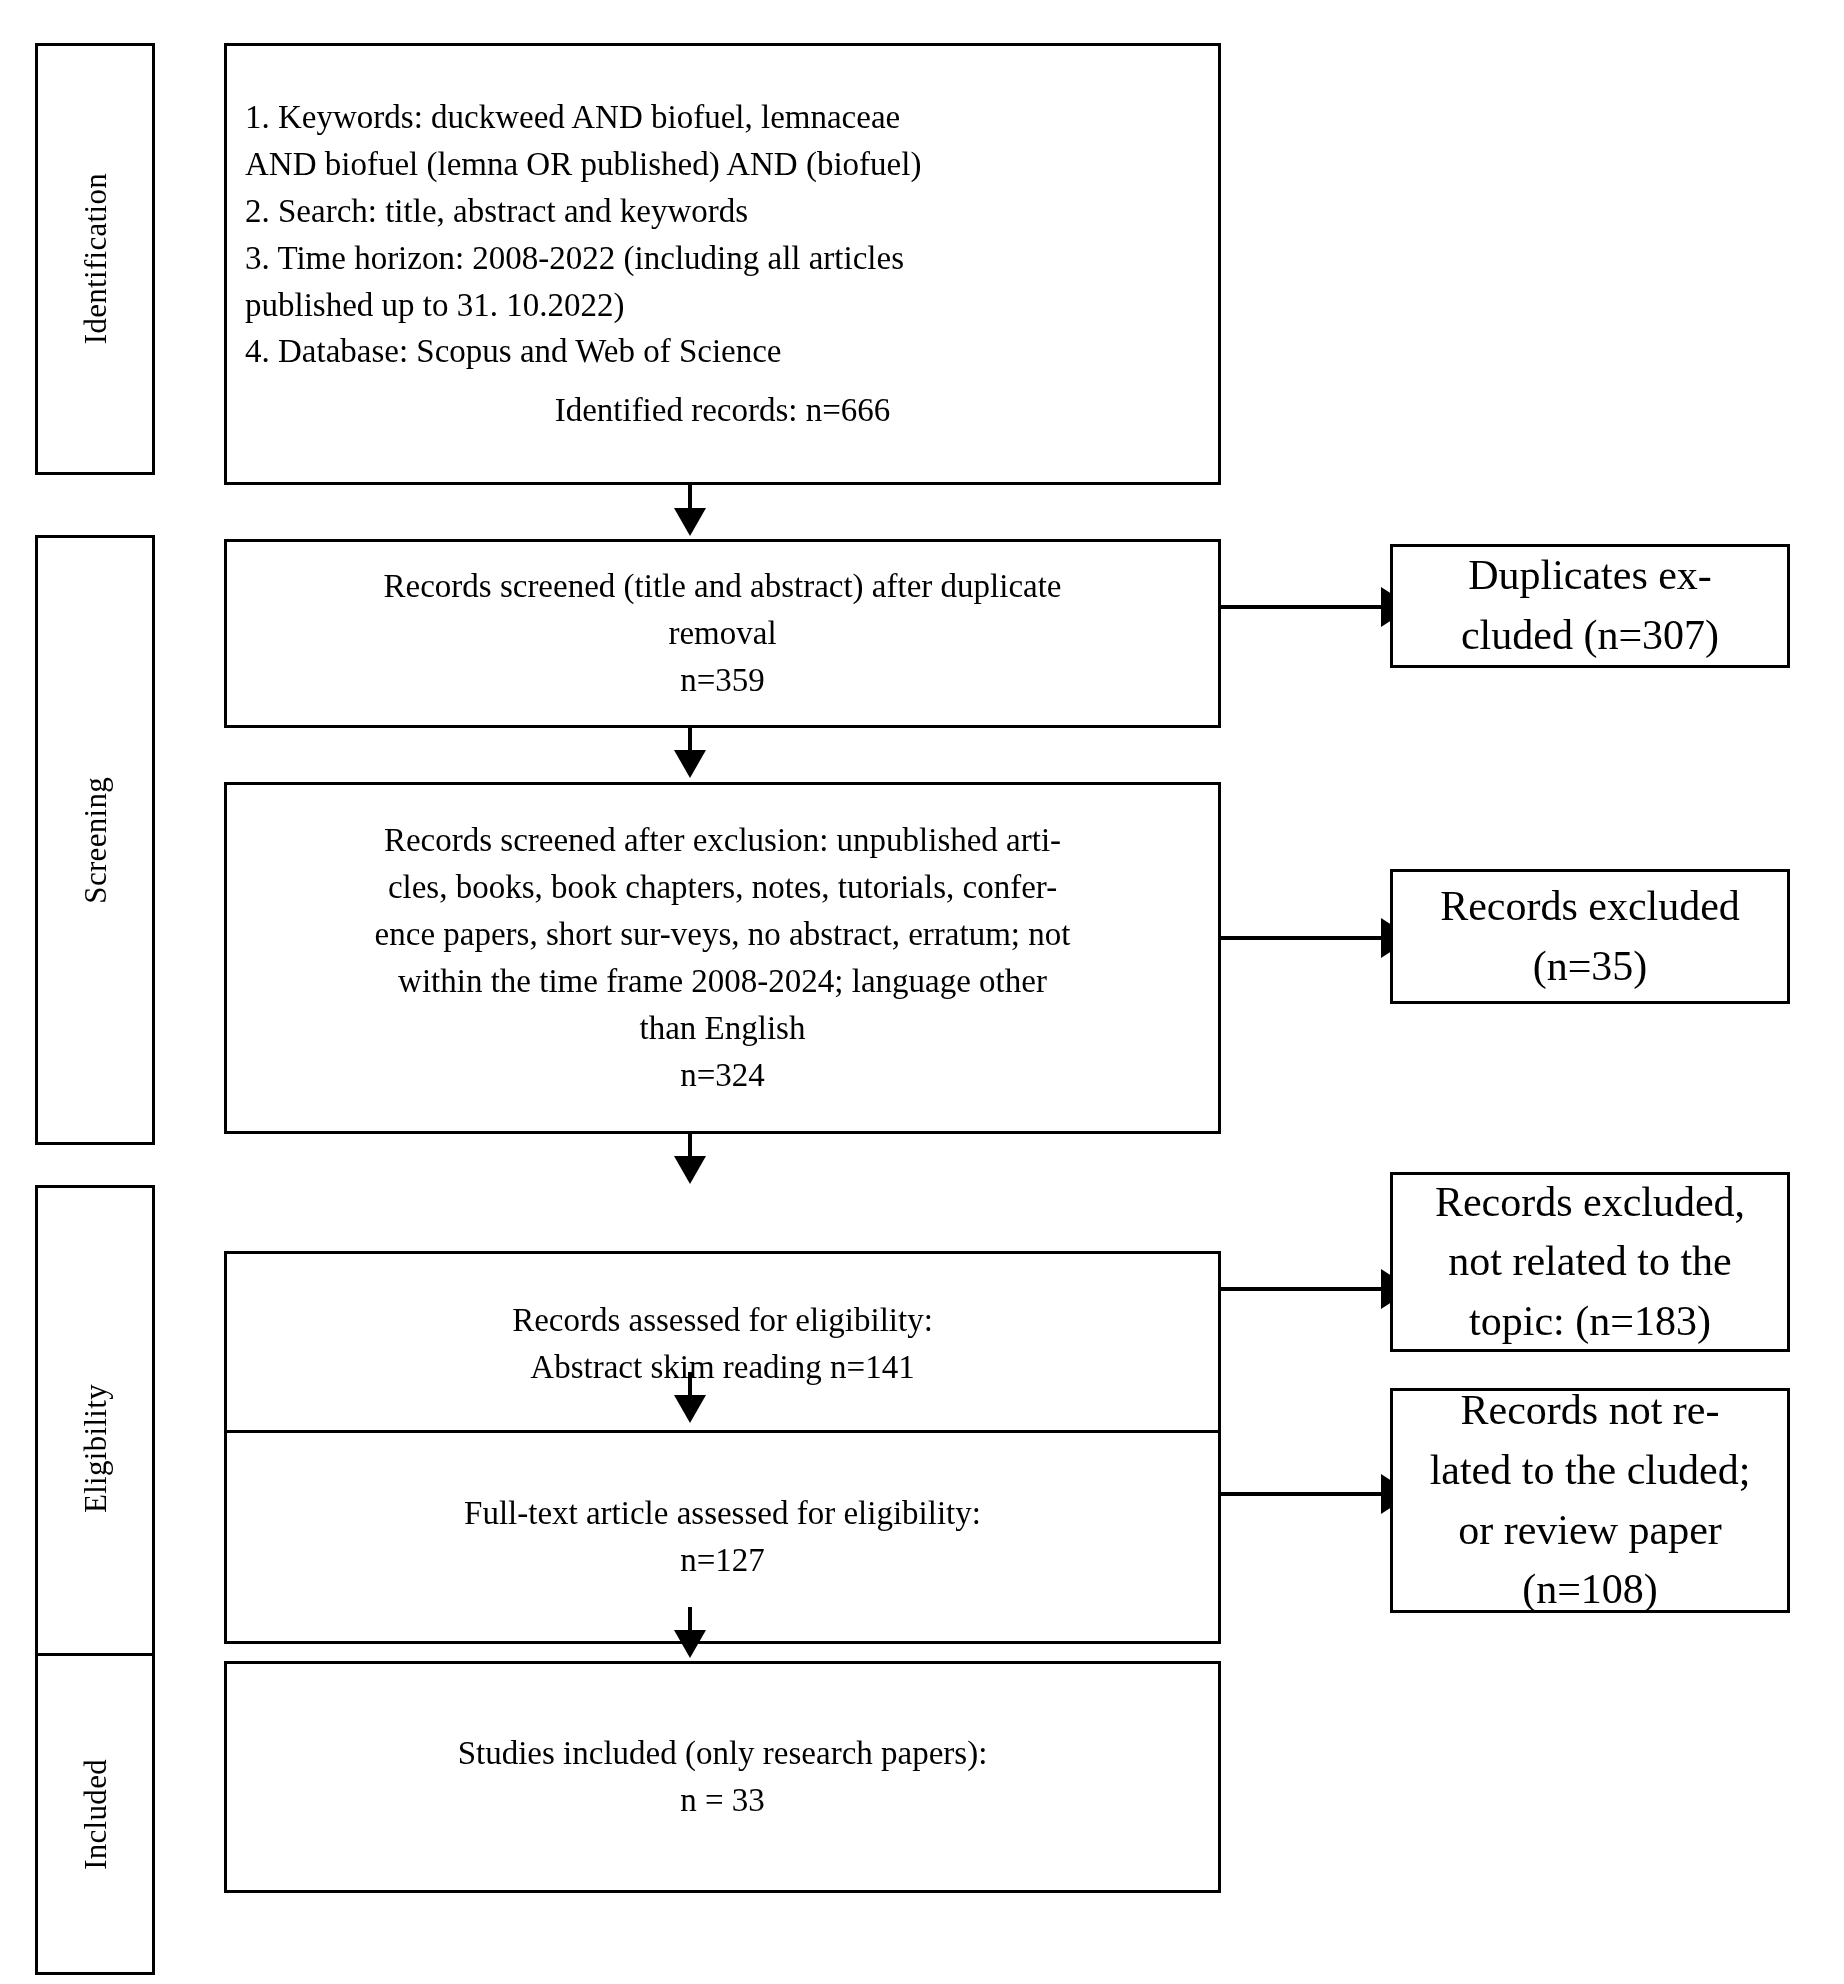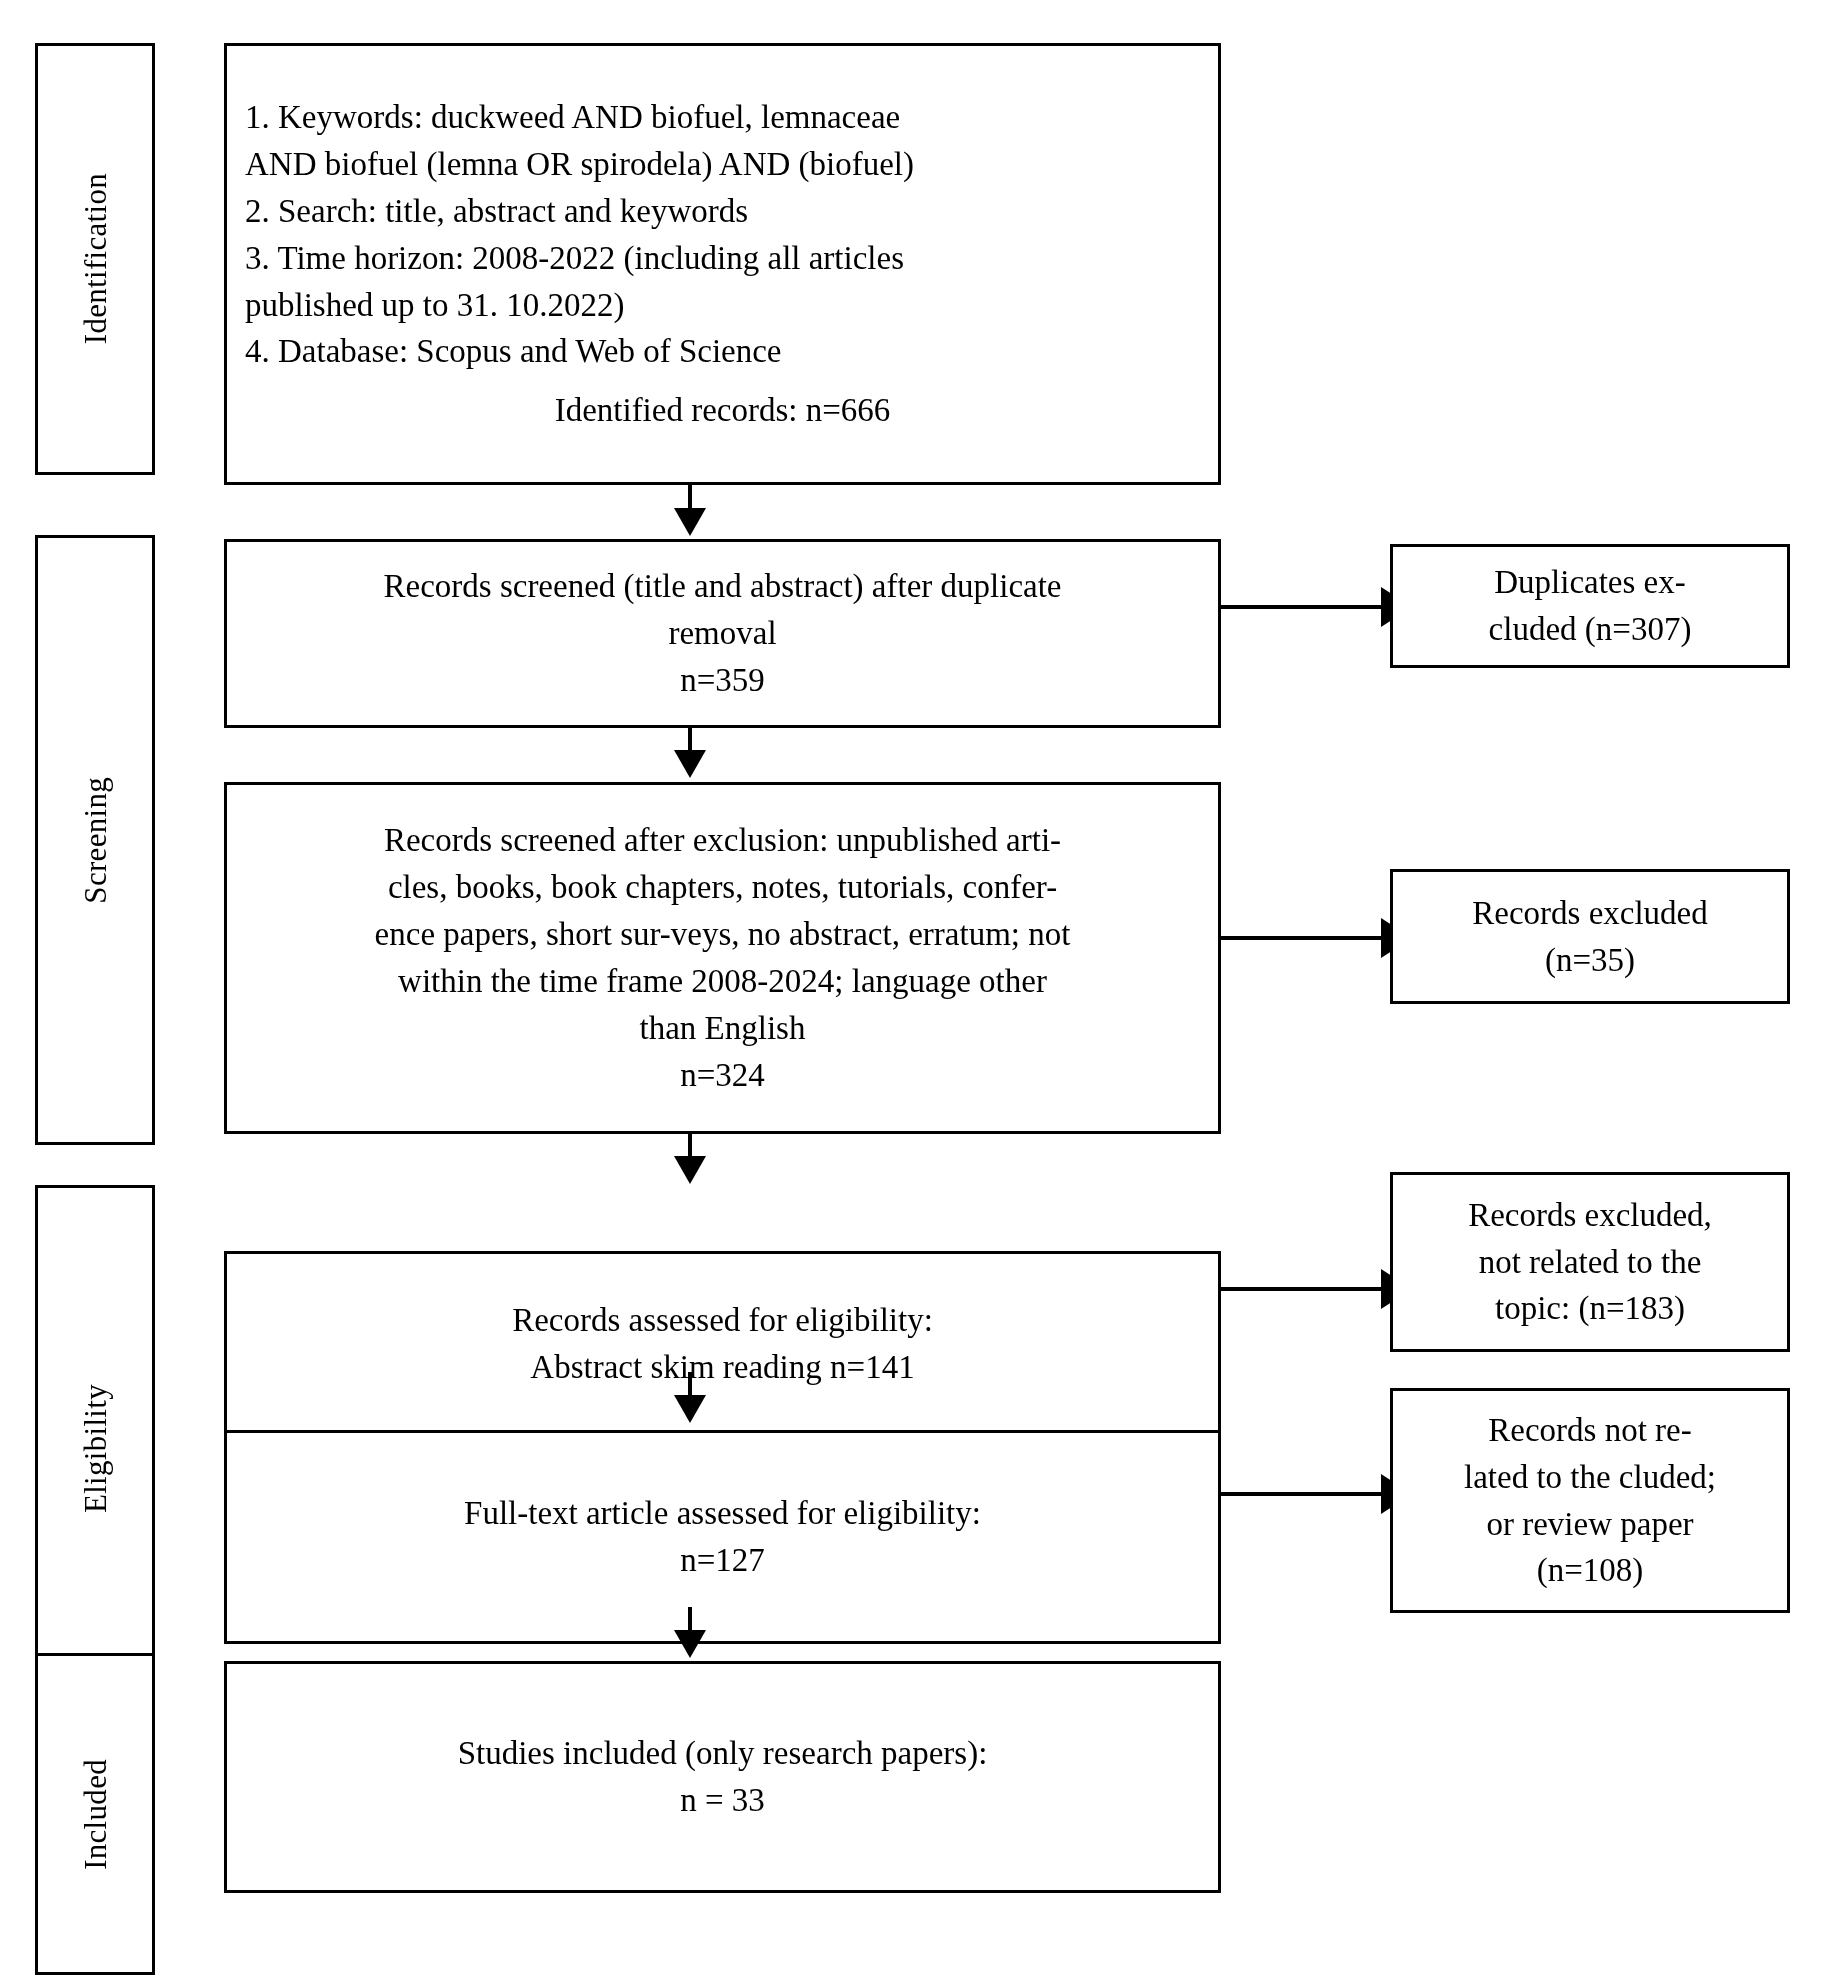--- a/index.html
+++ b/index.html
@@ -57,21 +57,21 @@
   .proc-text .ln { display: block; }
   .proc-text .ln-left { display: block; text-align: left; }
 
   
   .excl-box {
     padding: 9.5px 12.7px;
   }
   .excl-text {
     width: 100%;
     text-align: center;
-    font-size: 33px;
+    font-size: 42px;
     line-height: 1.42;
   }
   .excl-text .ln { display: block; }
 
   
   .v-line {
     position: absolute;
     width: 3.7px;
     background: #000000;
   }
@@ -114,21 +114,21 @@
     <span class="stage-label">Eligibility</span>
   </div>
 
   <div class="box stage-box" style="left:35px; top:1653px; width:120px; height:322px;">
     <span class="stage-label">Included</span>
   </div>
 
   <div class="box proc-box" style="left:224px; top:43px; width:997px; height:442px;">
     <div class="proc-text">
       <span class="ln-left">1. Keywords: duckweed AND biofuel, lemnaceae</span>
-      <span class="ln-left">AND biofuel (lemna OR spirodela) AND (biofuel)</span>
+      <span class="ln-left">AND biofuel (lemna OR published) AND (biofuel)</span>
       <span class="ln-left">2. Search: title, abstract and keywords</span>
       <span class="ln-left">3. Time horizon: 2008-2022 (including all articles</span>
       <span class="ln-left">published up to 31. 10.2022)</span>
       <span class="ln-left">4. Database:    Scopus and Web of Science</span>
       <span class="ln" style="margin-top:11.6px;">Identified records: n=666</span>
     </div>
   </div>
 
   <div class="v-line" style="left:688px; top:485px; width:3.7px; height:29.5px;"></div>
   <div class="arrow-down" style="left:674px; top:508px;"></div>

